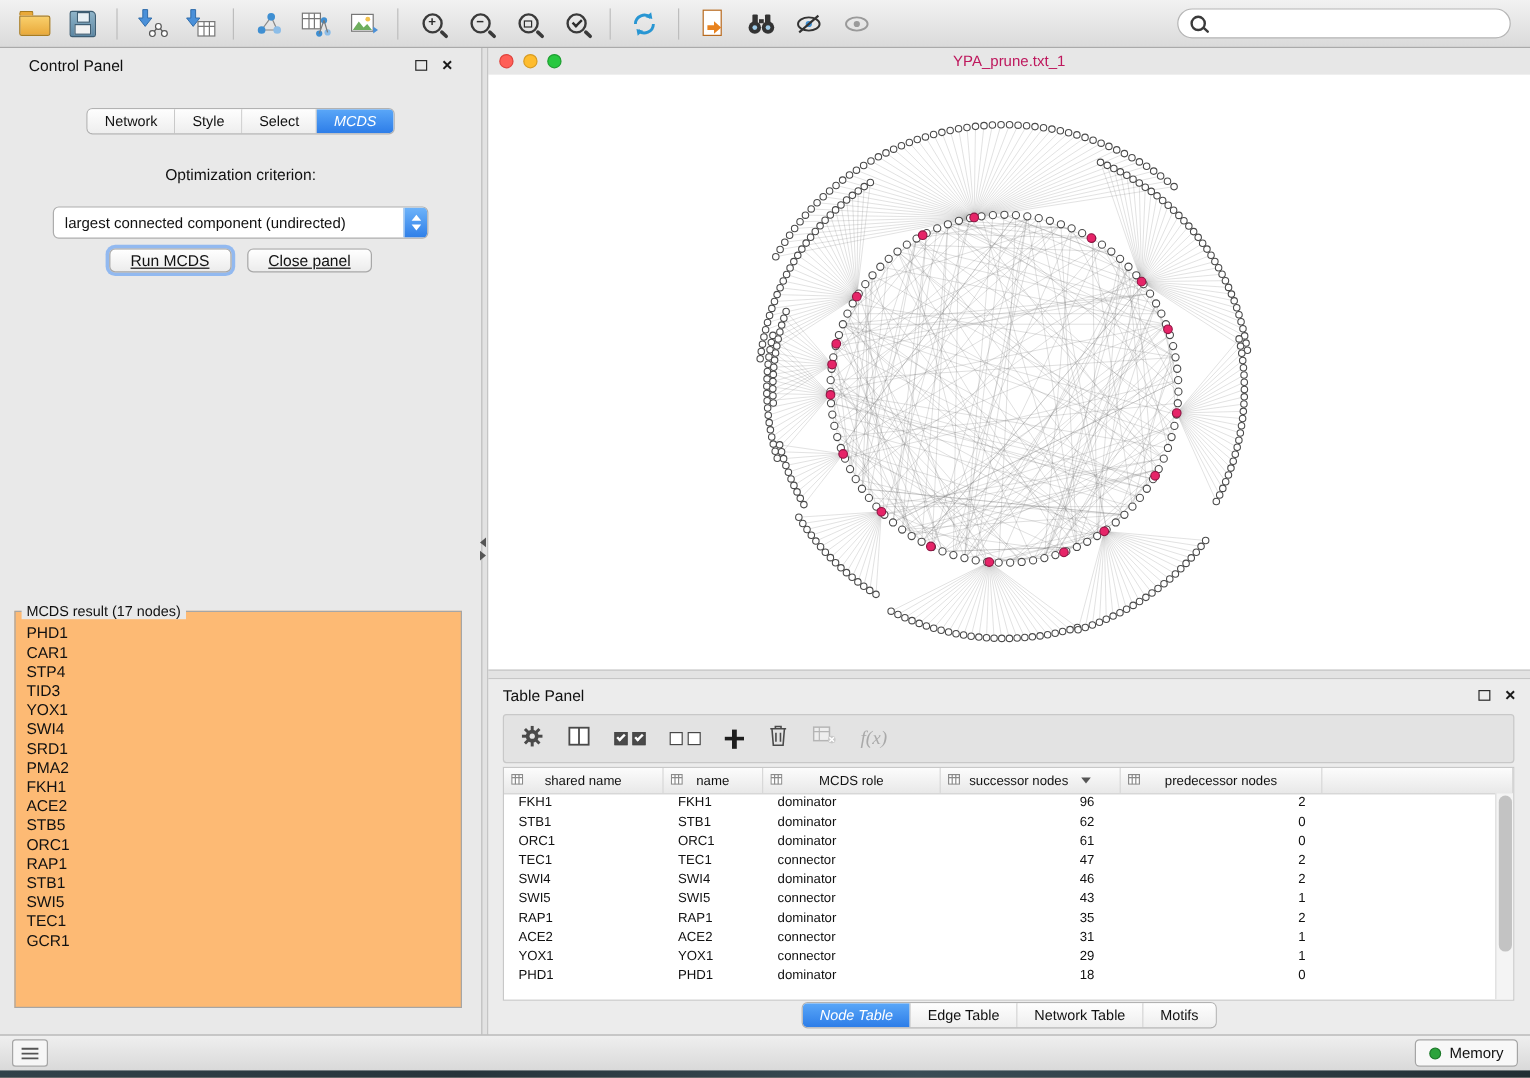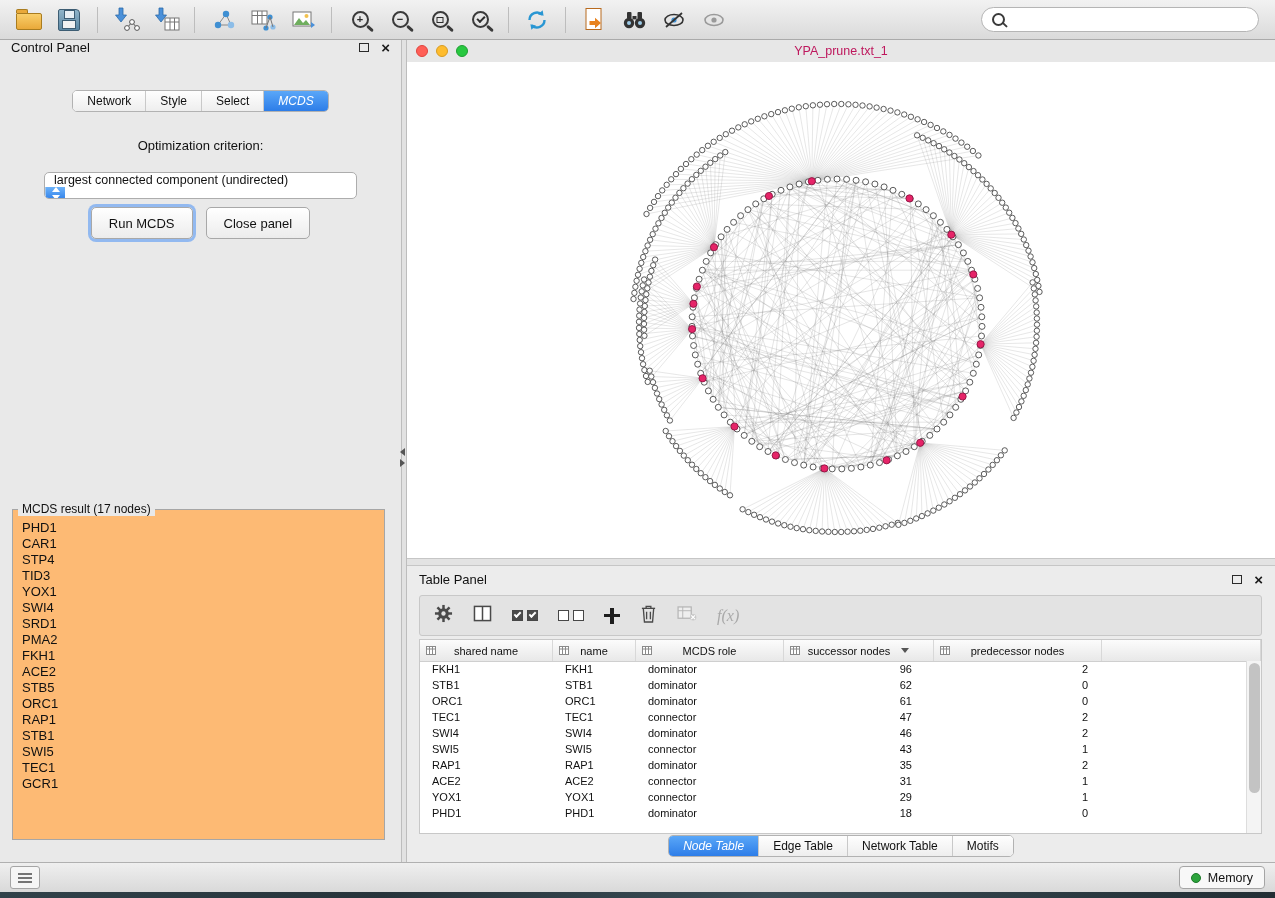--- a/index.html
+++ b/index.html
@@ -34,43 +34,43 @@
   .search-wrap{margin-left:auto;margin-right:6px;display:flex;align-items:center;gap:7px;
     background:#fff;border:1px solid #b5b5b5;border-radius:13px;height:25px;width:278px;
     padding:0 10px;box-sizing:border-box;flex:0 0 auto;}
   .search-wrap .mag{width:9px;height:9px;border-width:2px;}
   .search-wrap .mag::after{width:6px;height:2px;right:-5px;bottom:-2px;}
   .search-wrap input{border:none;outline:none;flex:1;font-size:12px;background:transparent;
     font-family:"Liberation Sans",sans-serif;}
 
   
   .control-panel{position:absolute;top:40px;left:0;width:401px;bottom:36px;background:#e9e9e9;}
-  .cp-header{height:28px;display:flex;align-items:flex-start;padding:0 11px;font-size:13px;}
+  .cp-header{height:28px;display:flex;align-items:center;padding:0 24px;font-size:13px;}
   .win-btns{margin-left:auto;display:flex;gap:12px;align-items:center;}
   .float-box{width:8px;height:7px;border:1.6px solid #2a2a2a;display:inline-block;}
   .close-x{font-size:15px;font-weight:bold;color:#1a1a1a;line-height:1;}
 
   .cp-tabs{display:flex;justify-content:center;margin-top:22px;}
   .seg{display:inline-flex;border:1px solid #b2b2b2;border-radius:5px;overflow:hidden;background:#fff;}
   .seg .t{padding:3px 14px;font-size:12px;border-right:1px solid #c9c9c9;background:linear-gradient(#fefefe,#eee);white-space:nowrap;}
   .seg .t:last-child{border-right:none;}
   .seg .t.active{background:linear-gradient(#5aa7f8,#2d7de8);color:#fff;font-style:italic;}
 
   .opt-label{text-align:center;margin-top:26px;font-size:13px;}
   .dropdown{position:absolute;left:44px;right:44px;top:132px;height:25px;background:#fff;
-    border:1px solid #adadad;border-radius:5px;display:flex;align-items:stretch;overflow:hidden;flex-direction:column;}
+    border:1px solid #adadad;border-radius:5px;display:flex;align-items:stretch;overflow:hidden;}
   .dd-text{flex:1;display:flex;align-items:center;padding:0 9px;font-size:12.5px;white-space:nowrap;}
   .dd-step{width:19px;background:linear-gradient(#6db3fa,#2f7fe8);display:flex;flex-direction:column;
     align-items:center;justify-content:center;gap:3px;border-left:1px solid #9cc4ef;}
   .tri-up{width:0;height:0;border-left:4px solid transparent;border-right:4px solid transparent;border-bottom:5px solid #fff;}
   .tri-dn{width:0;height:0;border-left:4px solid transparent;border-right:4px solid transparent;border-top:5px solid #fff;}
 
   .btn-row{position:absolute;top:167px;left:0;right:0;display:flex;justify-content:center;gap:13px;}
-  .btn{height:32px;padding:0 17px;background:linear-gradient(#ffffff,#ececec);border:1px solid #a8a8a8;
-    border-radius:5px;font-size:13px;display:flex;align-items:center;box-sizing:border-box;}
+  .btn{height:20px;padding:0 17px;background:linear-gradient(#ffffff,#ececec);border:1px solid #a8a8a8;
+    border-radius:5px;font-size:13px;display:flex;align-items:center;box-sizing:border-box;text-decoration:underline;}
   .btn.focus{box-shadow:0 0 0 3px rgba(100,160,245,.65);}
 
   .mcds-field{position:absolute;left:12px;right:16px;top:462px;bottom:22px;margin:0;
     background:#fdba74;border:1px solid #a6a6a6;padding:4px 0 0 0;}
   .mcds-field legend{font-size:12px;margin-left:5px;padding:0 4px;background:#e9e9e9;}
   .mcds-item{font-size:13px;line-height:16px;padding-left:9px;}
 
   
   .vsplit{position:absolute;top:40px;left:401px;width:6px;bottom:36px;background:#e2e2e2;
     border-left:1px solid #bdbdbd;border-right:1px solid #bdbdbd;box-sizing:border-box;}

